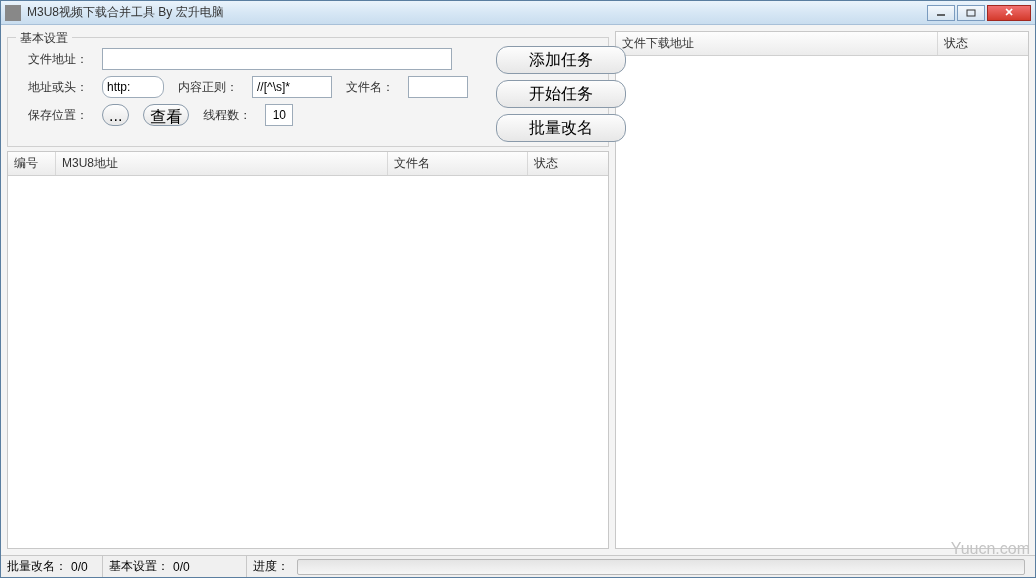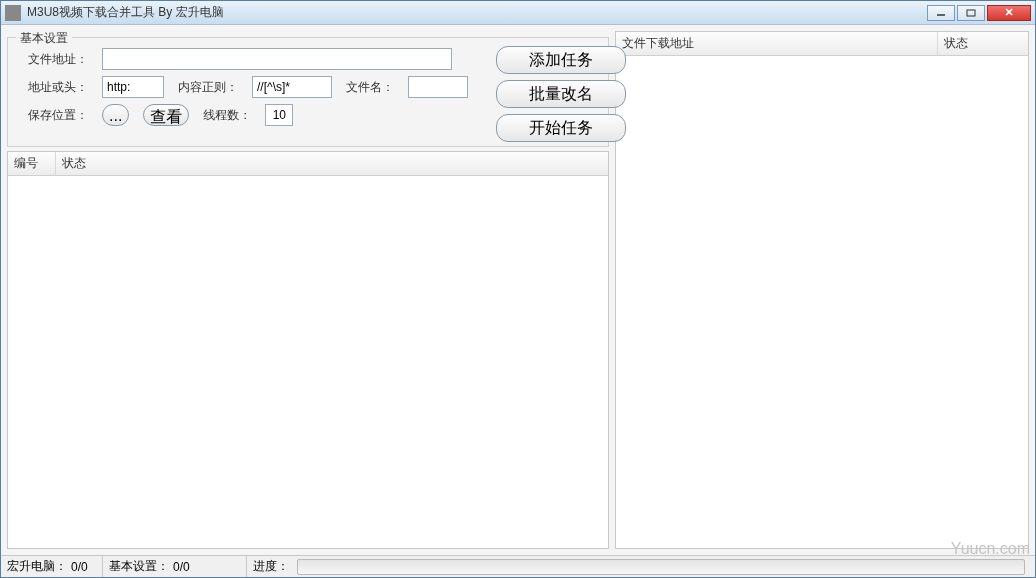--- a/index.html
+++ b/index.html
@@ -221,66 +221,68 @@
           <span class="groupbox-title">基本设置</span>
 
           <div class="settings-inner">
             <div class="settings-fields">
               <div class="form-row">
                 <span class="lbl">文件地址：</span>
                 <input type="text" style="width: 350px;" value="">
               </div>
               <div class="form-row">
                 <span class="lbl">地址或头：</span>
-                <input type="text" style="width: 62px;" value="http:">
+                <input type="text" style="width: 62px; border-radius: 9px;" value="http:">
                 <span class="lbl">内容正则：</span>
                 <input type="text" style="width: 80px;" value="//[^\s]*">
                 <span class="lbl">文件名：</span>
                 <input type="text" style="width: 60px;" value="">
               </div>
               <div class="form-row">
                 <span class="lbl">保存位置：</span>
                 <button class="btn btn-small">...</button>
                 <button class="btn btn-small">查看</button>
                 <span class="lbl">线程数：</span>
                 <input type="text" style="width: 28px; text-align: center;" value="10">
               </div>
             </div>
             <div class="action-col">
               <button class="btn btn-wide">添加任务</button>
+              <button class="btn btn-wide">开始任务</button>
               <button class="btn btn-wide">批量改名</button>
-              <button class="btn btn-wide">开始任务</button>
             </div>
           </div>
         </div>
 
         <div class="table">
           <div class="table-head">
             <div class="th" style="width:48px">编号</div>
+            <div class="th" style="flex:1">M3U8地址</div>
+            <div class="th" style="width:140px">文件名</div>
             <div class="th" style="width:80px;border-right:none">状态</div>
           </div>
           <div class="table-body"></div>
         </div>
       </div>
 
       <div class="right-col">
         <div class="table" style="height:100%">
           <div class="table-head">
             <div class="th" style="flex:1">文件下载地址</div>
             <div class="th" style="width:90px;border-right:none">状态</div>
           </div>
           <div class="table-body"></div>
         </div>
       </div>
     </div>
   </div>
 
   <div class="statusbar">
     <div class="status-cell" style="width:102px">
-      <span>宏升电脑：</span>
+      <span>批量改名：</span>
         <span>0/0</span>
     </div>
     <div class="status-cell" style="width:144px">
       <span>基本设置：</span>
         <span>0/0</span>
     </div>
     <div class="status-cell" style="flex:1;border-right:none">
       <span>进度：</span>
       <div class="progress-bar"></div>
     </div>

